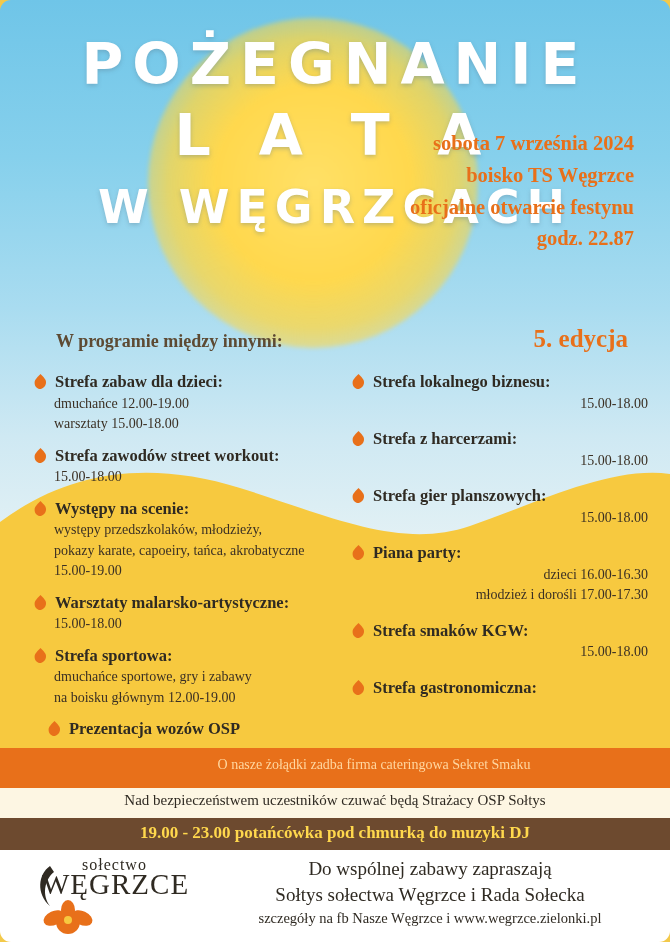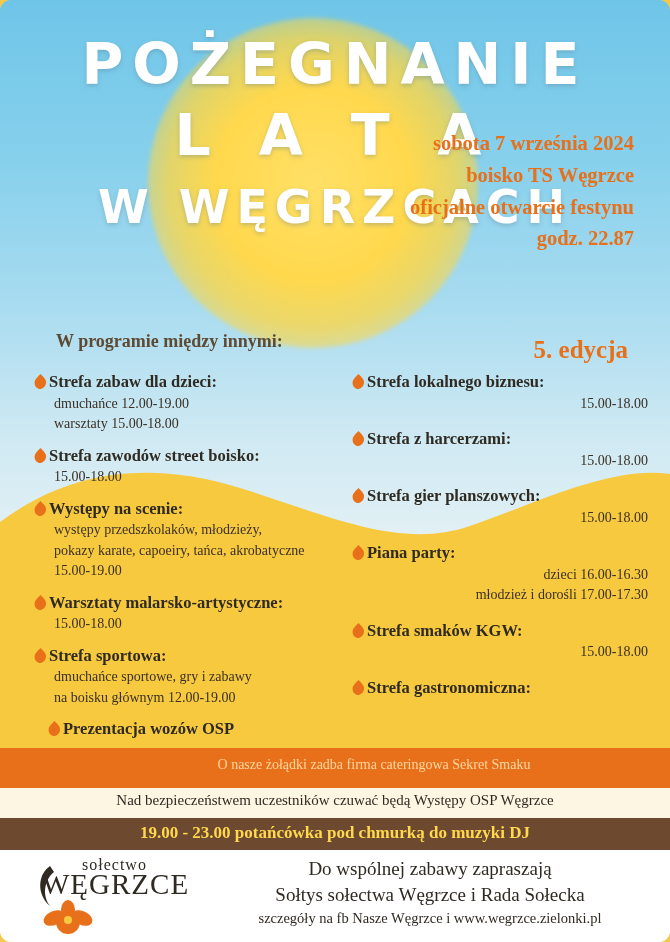--- a/index.html
+++ b/index.html
@@ -62,41 +62,41 @@
   .title-l2{font-size:57px;letter-spacing:14px;margin-top:14px;}
   .title-l3{font-size:46px;letter-spacing:7px;margin-top:20px;}
   
   .event-info{
     position:absolute;right:36px;top:128px;width:310px;text-align:right;
     color:#e8701a;font-weight:bold;font-size:20.5px;line-height:1.55;
     font-family:"Liberation Serif", serif;
   }
   .event-info div{white-space:nowrap;}
   .edition{
-    position:absolute;right:42px;top:336px;
+    position:absolute;right:42px;top:325px;
     color:#e8701a;font-weight:bold;font-size:25px;
     font-family:"Liberation Serif", serif;
   }
   .program-head{
     position:absolute;left:56px;top:331px;
     color:#5d4a33;font-weight:bold;font-size:18px;
     font-family:"Liberation Serif", serif;
   }
   
   .col{
     position:absolute;
     font-family:"Liberation Serif", serif;
     color:#3b3024;
   }
   .col-left{left:34px;top:372px;width:330px;}
   .col-right{left:352px;top:372px;width:300px;text-align:right;}
   .item{margin-bottom:4px;}
   .item-head{
     font-weight:bold;font-size:16.5px;color:#2f2a22;line-height:1.25;
-    display:flex;align-items:flex-start;gap:2px;
+    display:flex;align-items:flex-start;gap:8px;
   }
   .col-right .item-head{justify-content:flex-start;}
   .leaf{
     flex:0 0 auto;width:13px;height:15px;position:relative;top:2px;
   }
   .sub{
     font-size:14px;color:#3b3024;line-height:1.32;margin-top:2px;
   }
   .col-left .sub{margin-left:20px;}
   .col-right .sub{margin-right:4px;}
@@ -181,21 +181,21 @@
       </div>
       <div class="sub">dmuchańce 12.00-19.00</div>
       <div class="sub">warsztaty 15.00-18.00</div>
     </div>
 
     <div class="item gap-a">
       <div class="item-head">
         <svg class="leaf" viewBox="0 0 13 15">
           <path d="M6.5,0 C9,3 12.5,5 12,9 C11.6,12.6 8.6,15 6,15 C3.4,15 0.6,12.6 0.6,9 C0.6,5 4,3 6.5,0 Z" fill="#e8701a"></path>
         </svg>
-        <span>Strefa zawodów street boisko:</span>
+        <span>Strefa zawodów street workout:</span>
       </div>
       <div class="sub">15.00-18.00</div>
     </div>
 
     <div class="item gap-a">
       <div class="item-head">
         <svg class="leaf" viewBox="0 0 13 15">
           <path d="M6.5,0 C9,3 12.5,5 12,9 C11.6,12.6 8.6,15 6,15 C3.4,15 0.6,12.6 0.6,9 C0.6,5 4,3 6.5,0 Z" fill="#e8701a"></path>
         </svg>
         <span>Występy na scenie:</span>
@@ -295,21 +295,21 @@
         <svg class="leaf" viewBox="0 0 13 15">
           <path d="M6.5,0 C9,3 12.5,5 12,9 C11.6,12.6 8.6,15 6,15 C3.4,15 0.6,12.6 0.6,9 C0.6,5 4,3 6.5,0 Z" fill="#e8701a"></path>
         </svg>
         <span>Strefa gastronomiczna:</span>
       </div>
     </div>
 
   </div>
 
   <div class="catering">O nasze żołądki zadba firma cateringowa Sekret Smaku</div>
-  <div class="safety">Nad bezpieczeństwem uczestników czuwać będą Występy OSP Węgrzce</div>
+  <div class="safety">Nad bezpieczeństwem uczestników czuwać będą Strażacy OSP Sołtys</div>
   <div class="dance">19.00 - 23.00 potańcówka pod chmurką do muzyki DJ</div>
 
   <div class="logo">
     <div class="logo-text-s">sołectwo</div>
     <div class="logo-text-w">WĘGRZCE</div>
     <svg width="175" height="88" viewBox="0 0 175 88" style="position:absolute;left:0;top:0;">
       <path d="M30,14 C18,22 16,42 30,54 C22,44 24,28 34,20 Z" fill="#2f2a22"></path>
       <circle cx="48" cy="70" r="12" fill="#e8701a"></circle>
       <ellipse cx="34" cy="66" rx="11" ry="7" fill="#e8701a" transform="rotate(-25 34 66)"></ellipse>
       <ellipse cx="62" cy="66" rx="11" ry="7" fill="#e8701a" transform="rotate(25 62 66)"></ellipse>

